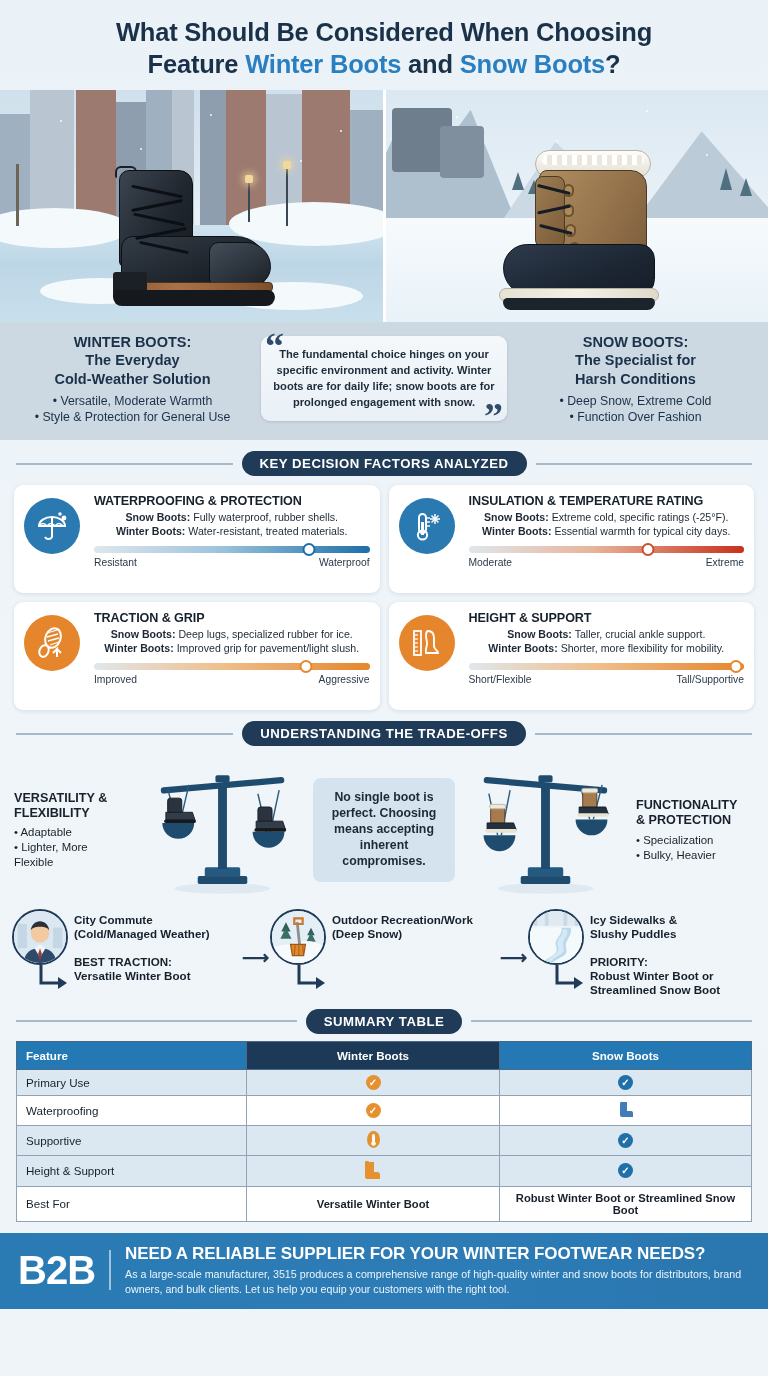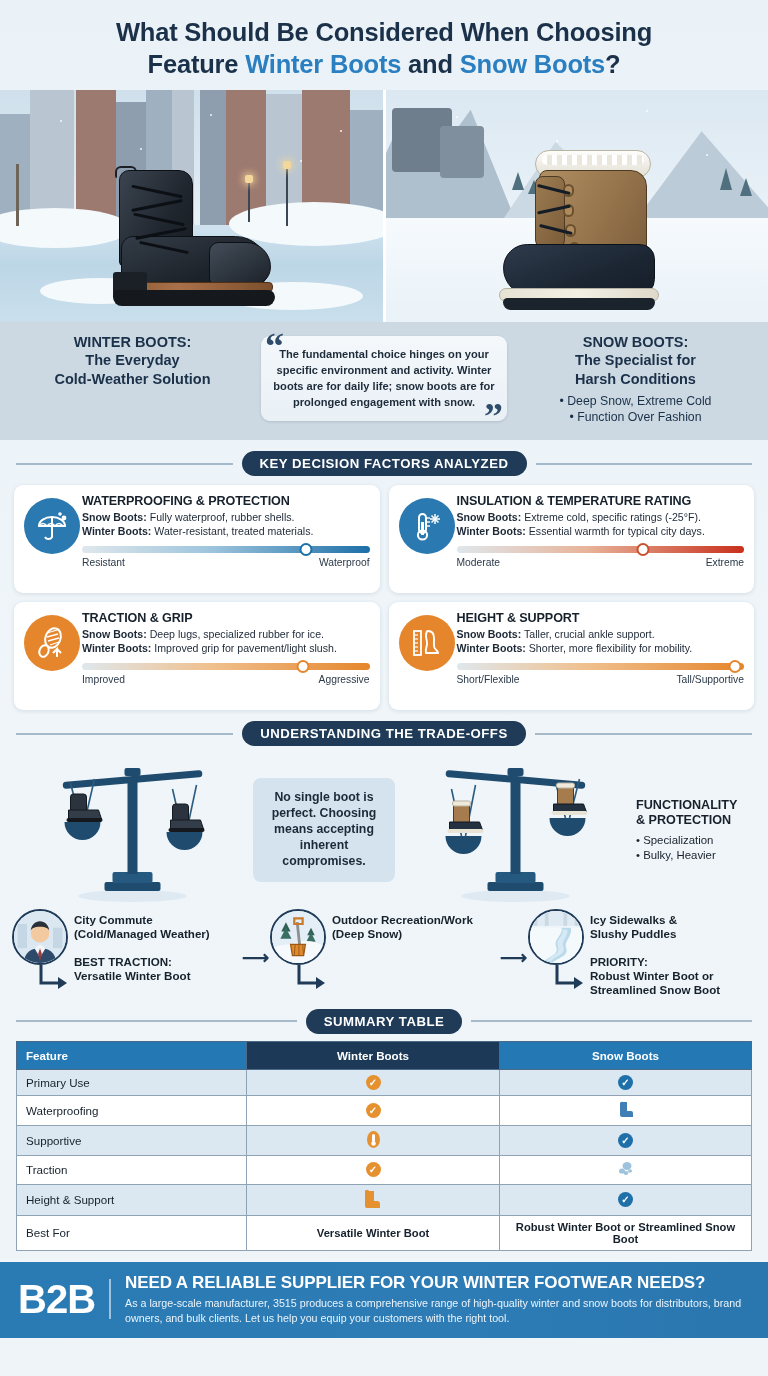--- a/index.html
+++ b/index.html
@@ -116,28 +116,28 @@
 
   
   .sec { display: flex; align-items: center; gap: 9px; padding: 11px 16px 9px; }
   .sec .line { flex: 1; height: 2px; background: #5e7f9c; opacity: .5; }
   .pill { background: #1f3b58; color: #fff; font-size: 13.2px; font-weight: bold;
     letter-spacing: .5px; padding: 5px 18px; border-radius: 14px; white-space: nowrap; }
 
   
   .cards { display: grid; grid-template-columns: 1fr 1fr; gap: 9px; padding: 0 14px; }
   .card { background: #fff; border-radius: 9px; padding: 9px 10px 8px;
-    box-shadow: 0 1px 4px rgba(30,60,90,.13); display: flex; gap: 2px; height: 108px; }
+    box-shadow: 0 1px 4px rgba(30,60,90,.13); display: flex; gap: 14px; height: 108px; }
   .cicon { width: 56px; height: 56px; border-radius: 50%; flex: none;
     display: flex; align-items: center; justify-content: center; margin-top: 4px; }
   .cicon.blue { background: #2a79b0; }
   .cicon.orange { background: #e5862c; }
   .cbody { flex: 1; min-width: 0; }
   .cbody h4 { font-size: 12.6px; font-weight: bold; color: #16212c; letter-spacing: -.1px; }
-  .cbody p { font-size: 10.6px; line-height: 1.33; color: #1d2836; margin-top: 2px; }
+  .cbody p { font-size: 10.6px; line-height: 1.33; color: #1d2836; margin-top: 2px; text-align: center; }
   .cbody p b { font-weight: bold; }
   .slider { margin-top: 7px; position: relative; height: 9px; }
   .track { position: absolute; left: 0; right: 0; top: 1px; height: 7px; border-radius: 4px; }
   .track.blue { background: linear-gradient(90deg,#dfe7ec 0%,#9dc4dd 45%,#1c6fa8 100%); }
   .track.red  { background: linear-gradient(90deg,#dfe7ec 0%,#e8b49a 45%,#c8301c 100%); }
   .track.or   { background: linear-gradient(90deg,#dfe7ec 0%,#f0c08e 45%,#e5862c 100%); }
   .knob { position: absolute; top: -2px; width: 13px; height: 13px; border-radius: 50%;
     background: #fff; transform: translateX(-50%); }
   .knob.blue { border: 2.2px solid #1c6fa8; }
   .knob.red { border: 2.2px solid #c8502c; }
@@ -300,20 +300,24 @@
     </div>
   </div>
 
   <div class="compare">
     <div class="cmp-col">
       <h3>
         <span>WINTER BOOTS:</span><br>
         <span>The Everyday</span><br>
         <span>Cold-Weather Solution</span>
       </h3>
+      <ul>
+        <li>• Versatile, Moderate Warmth</li>
+        <li>• Style &amp; Protection for General Use</li>
+      </ul>
     </div>
 
     <div class="quote">
       <span class="qm l">“</span>
       <div class="qbox">The fundamental choice hinges on your specific environment and activity. Winter boots are for daily life; snow boots are for prolonged engagement with snow.</div>
       <span class="qm r">”</span>
     </div>
 
     <div class="cmp-col">
       <h3>
@@ -452,20 +456,29 @@
     </div>
   </div>
 
   <div class="sec">
     <div class="line"></div>
     <div class="pill">UNDERSTANDING THE TRADE-OFFS</div>
     <div class="line"></div>
   </div>
 
   <div class="trade">
+    <div class="tside">
+      <h5><span>VERSATILITY &amp;</span><br>
+          <span>FLEXIBILITY</span></h5>
+      <ul>
+        <li>• Adaptable</li>
+        <li>• Lighter, More</li>
+        <li>  Flexible</li>
+      </ul>
+    </div>
 
     <div class="scale">
       <svg width="100%" height="148" viewBox="0 0 200 148" preserveAspectRatio="xMidYMid meet">
         <ellipse cx="100" cy="140" rx="54" ry="6" fill="#dfe9f1"></ellipse>
         <rect x="72" y="126" width="56" height="9" rx="2" fill="#1f4b6e"></rect>
         <rect x="80" y="116" width="40" height="11" rx="2" fill="#26597f"></rect>
         <rect x="95" y="22" width="10" height="96" fill="#1f4b6e"></rect>
         <rect x="30" y="20" width="140" height="7" rx="3.5" fill="#1f4b6e" transform="rotate(-5 100 23)"></rect>
         <rect x="92" y="12" width="16" height="8" rx="2" fill="#1f4b6e"></rect>
         <line x1="38" y1="27" x2="48" y2="66" stroke="#2a5b80" stroke-width="1.6"></line>
@@ -668,34 +681,20 @@
         <td class="lab">Supportive</td>
         <td>
           <svg width="13" height="17" viewBox="0 0 13 17">
             <ellipse cx="6.5" cy="8.5" rx="6.5" ry="8.5" fill="#e5912f"></ellipse>
             <rect x="5" y="3" width="3" height="8" rx="1.5" fill="#fff"></rect>
             <circle cx="6.5" cy="12.5" r="2.3" fill="#fff"></circle>
           </svg>
         </td>
         <td><span class="chk b">✓</span></td>
       </tr>
-      <tr>
-        <td class="lab">Traction</td>
-        <td><span class="chk o">✓</span></td>
-        <td>
-          <svg width="17" height="16" viewBox="0 0 17 16">
-            <g fill="#9fc3dc">
-              <ellipse cx="10" cy="5" rx="4.5" ry="4"></ellipse>
-                <ellipse cx="5" cy="10" rx="3" ry="2.6"></ellipse>
-              <ellipse cx="9" cy="12" rx="2.4" ry="2"></ellipse>
-                <ellipse cx="13" cy="10" rx="2" ry="1.8"></ellipse>
-            </g>
-          </svg>
-        </td>
-      </tr>
       <tr class="alt">
         <td class="lab">Height &amp; Support</td>
         <td>
           <svg width="16" height="18" viewBox="0 0 16 18">
             <path d="M4 1h5v10h3a3 3 0 0 1 3 3v4H2a2 2 0 0 1-2-2V3a2 2 0 0 1 4-2z" fill="#e5912f"></path>
           </svg>
         </td>
         <td><span class="chk b">✓</span></td>
       </tr>
       <tr>

